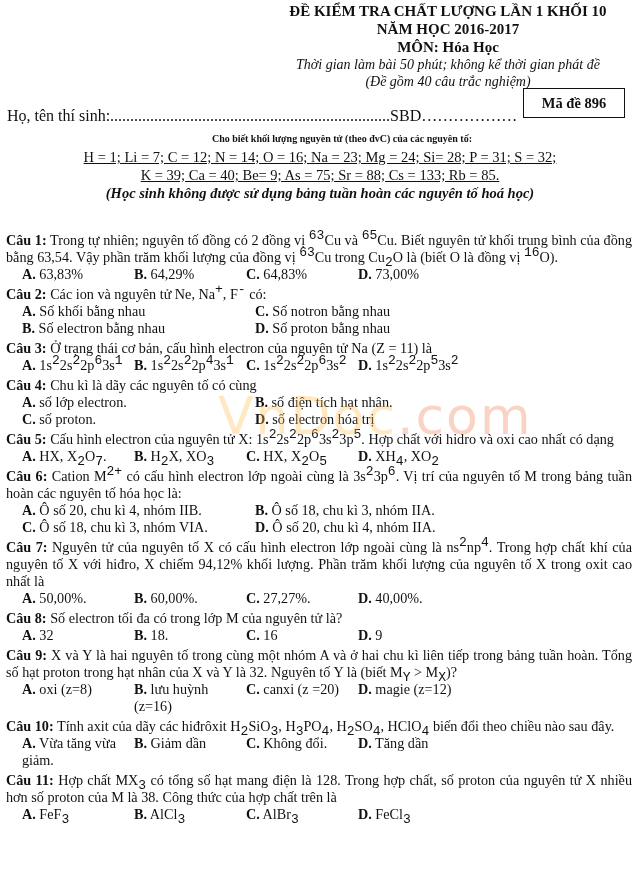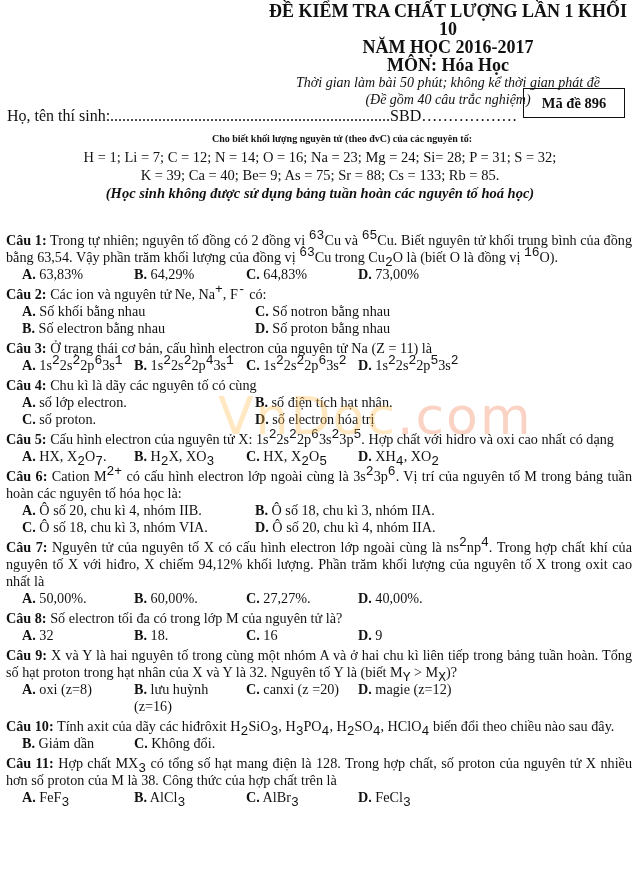--- a/index.html
+++ b/index.html
@@ -7,31 +7,31 @@
     width: 640px; height: 896px; overflow: hidden; position: relative;
     font-family: "Liberation Serif", "DejaVu Serif", serif;
     color: #111; font-size: 14.2px; line-height: 17px;
   }
   .page { position: absolute; left: 0; top: 0; width: 640px; height: 896px; }
   .hdr-left { position: absolute; left: 0; top: 2px; width: 250px; text-align: center; }
   .hdr-left .l1 { font-size: 15px; line-height: 18px; }
   .hdr-left .l2 { font-size: 15px; line-height: 18px; font-weight: bold; }
   .hdr-left .l3 { font-size: 14px; font-style: italic; margin-top: 12px; }
   .hdr-right { position: absolute; left: 258px; top: 2px; width: 380px; text-align: center; }
-  .hdr-right .b { font-weight: bold; font-size: 18px; line-height: 18px; }
+  .hdr-right .b { font-weight: bold; font-size: 15px; line-height: 18px; }
   .hdr-right .i { font-style: italic; font-size: 14px; line-height: 17px; }
   .made-box {
     position: absolute; left: 523px; top: 88px; width: 100px; height: 28px;
     border: 1.5px solid #111; text-align: center; line-height: 28px;
     font-weight: bold; font-size: 14.5px;
   }
   .name-line { position: absolute; left: 7px; top: 107px; font-size: 16px; }
   .masses { position: absolute; left: 0; top: 130px; width: 640px; text-align: center; }
   .masses .t { font-weight: bold; font-size: 10px; line-height: 18px; margin-left: 44px; }
-  .masses .r { font-size: 14.5px; line-height: 18px; }
+  .masses .r { font-size: 14.5px; line-height: 18px; text-decoration: underline; }
   .masses .n { font-weight: bold; font-style: italic; font-size: 14.5px; line-height: 18px; }
   .questions { position: absolute; left: 6px; top: 232px; width: 626px; }
   .q { margin-bottom: 3px; }
   .q .stem { text-align: justify; }
   .q .stem b { font-weight: bold; }
   .opts { display: flex; flex-wrap: wrap; padding-left: 16px; }
   .opts.four .opt { width: 112px; }
   .opts.two .opt { width: 233px; }
   .opt b { font-weight: bold; }
   sup, sub { font-size: 13px; line-height: 0; font-family: Liberation Mono, monospace; }
@@ -145,22 +145,24 @@
         <div class="opts four">
           <div class="opt"><b>A.</b> <span>oxi (z=8)</span></div>
           <div class="opt"><b>B.</b> <span>lưu huỳnh (z=16)</span></div>
           <div class="opt"><b>C.</b> <span>canxi (z =20)</span></div>
           <div class="opt"><b>D.</b> <span>magie (z=12)</span></div>
         </div>
       </div>
       <div class="q">
         <div class="stem"><b>Câu 10:</b> Tính axit của dãy các hiđrôxit H<sub>2</sub>SiO<sub>3</sub>, H<sub>3</sub>PO<sub>4</sub>, H<sub>2</sub>SO<sub>4</sub>, HClO<sub>4</sub> biến đổi theo chiều nào sau đây.</div>
         <div class="opts four">
+          <div class="opt"><b>A.</b> <span>Vừa tăng vừa giảm.</span></div>
           <div class="opt"><b>B.</b> <span>Giảm dần</span></div>
           <div class="opt"><b>C.</b> <span>Không đổi.</span></div>
+          <div class="opt"><b>D.</b> <span>Tăng dần</span></div>
         </div>
       </div>
       <div class="q">
         <div class="stem"><b>Câu 11:</b> Hợp chất MX<sub>3</sub> có tổng số hạt mang điện là 128. Trong hợp chất, số proton của nguyên tử X nhiều hơn số proton của M là 38. Công thức của hợp chất trên là</div>
         <div class="opts four">
           <div class="opt"><b>A.</b> <span>FeF<sub>3</sub></span></div>
           <div class="opt"><b>B.</b> <span>AlCl<sub>3</sub></span></div>
           <div class="opt"><b>C.</b> <span>AlBr<sub>3</sub></span></div>
           <div class="opt"><b>D.</b> <span>FeCl<sub>3</sub></span></div>
         </div>

